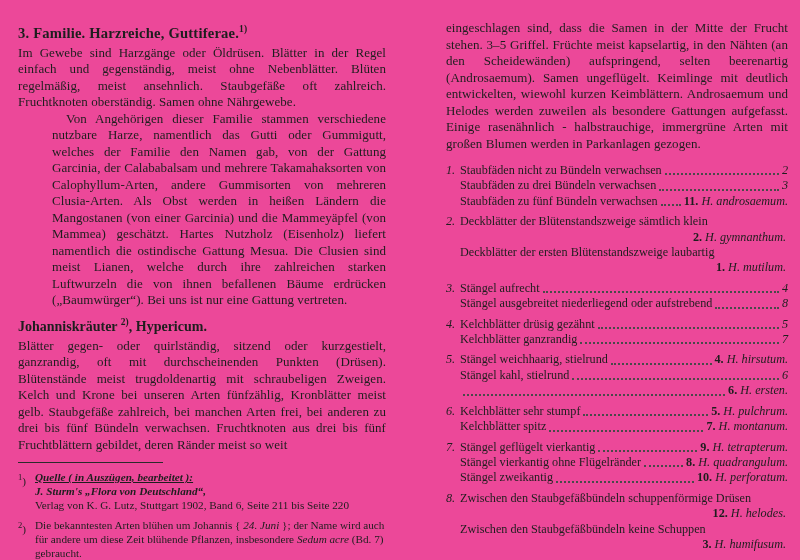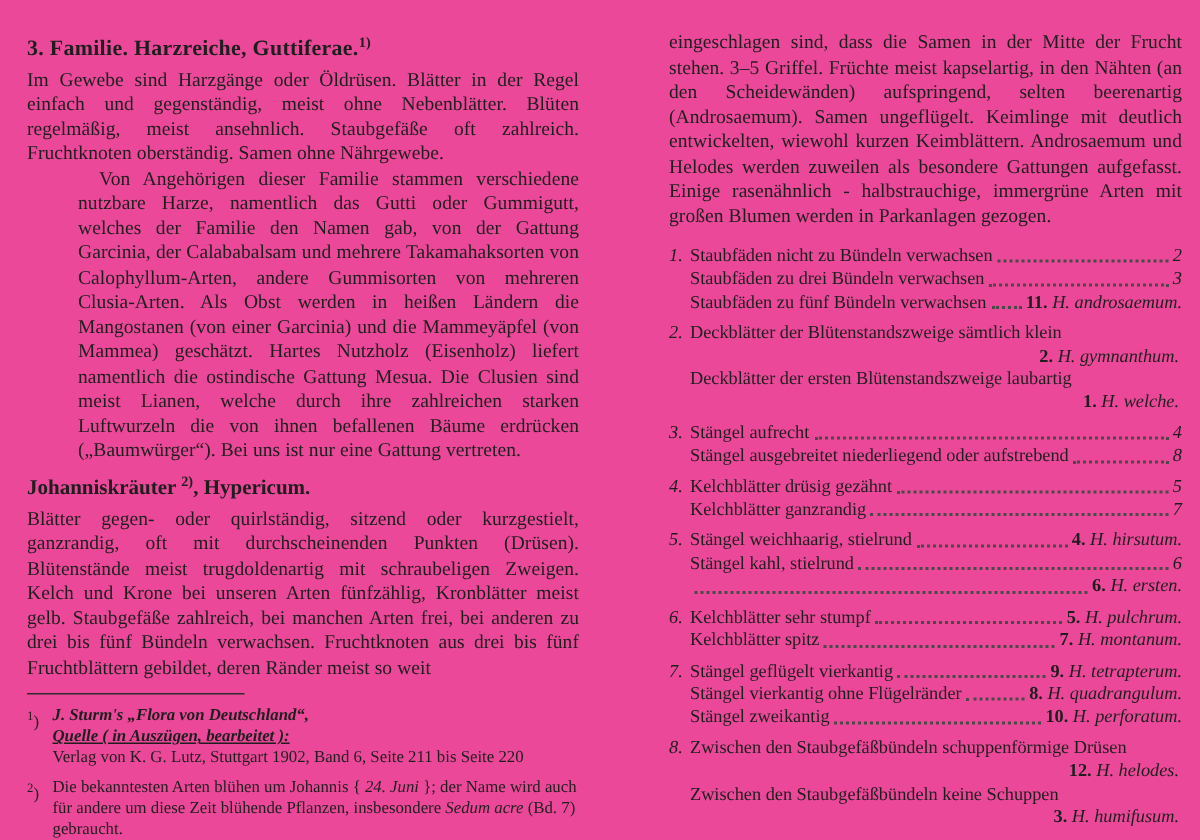--- a/index.html
+++ b/index.html
@@ -69,22 +69,22 @@
     <h2 class="subheading"><span>Johanniskräuter</span> <sup class="fnref">2)</sup><span>, </span><span class="genus">Hypericum.</span></h2>
 
     <p class="body">Blätter gegen- oder quirlständig, sitzend oder kurzgestielt, ganzrandig, oft mit durchscheinenden Punkten (Drüsen). Blütenstände meist trugdoldenartig mit schraubeligen Zweigen. Kelch und Krone bei unseren Arten fünfzählig, Kronblätter meist gelb. Staubgefäße zahlreich, bei manchen Arten frei, bei anderen zu drei bis fünf Bündeln verwachsen. Fruchtknoten aus drei bis fünf Fruchtblättern gebildet, deren Ränder meist so weit</p>
 
     <div class="fn-sep"></div>
 
     <div id="footnotes">
         <div class="footnote">
           <span class="fn-marker"><sup>1</sup><span>)</span></span>
           <div class="fn-body">
+            <div class="fn-line bold-italic-underline"><span class="seg normal">Quelle  ( in Auszügen, bearbeitet ):</span></div>
             <div class="fn-line bold-italic"><span class="seg normal">J. Sturm's „Flora von Deutschland“,</span></div>
-            <div class="fn-line bold-italic-underline"><span class="seg normal">Quelle  ( in Auszügen, bearbeitet ):</span></div>
             <div class="fn-line normal"><span class="seg normal">Verlag von K. G. Lutz, Stuttgart 1902, Band 6, Seite 211 bis Seite 220</span></div>
           </div>
         </div>
         <div class="footnote">
           <span class="fn-marker"><sup>2</sup><span>)</span></span>
           <div class="fn-body">
             <div class="fn-line normal"><span class="seg normal">Die bekanntesten Arten blühen um Johannis { </span><span class="seg italic">24. Juni</span><span class="seg normal"> }; der Name wird auch für andere um diese Zeit blühende Pflanzen, insbesondere </span><span class="seg italic">Sedum acre</span><span class="seg normal">  (Bd. 7) gebraucht.</span></div>
           </div>
         </div>
       </div>
@@ -117,21 +117,21 @@
         <div class="key-item">
           <span class="key-num">2.</span>
           <div class="key-lines">
             <div class="key-line">
               <span class="key-text">Deckblätter der Blütenstandszweige sämtlich klein</span>
             </div>
             <div class="key-refline"><span class="key-ref"><span class="ref-bold">2.</span> <span class="species">H. gymnanthum.</span></span></div>
             <div class="key-line">
               <span class="key-text">Deckblätter der ersten Blütenstandszweige laubartig</span>
             </div>
-            <div class="key-refline"><span class="key-ref"><span class="ref-bold">1.</span> <span class="species">H. welche.</span></span></div>
+            <div class="key-refline"><span class="key-ref"><span class="ref-bold">1.</span> <span class="species">H. mutilum.</span></span></div>
           </div>
         </div>
         <div class="key-item">
           <span class="key-num">3.</span>
           <div class="key-lines">
             <div class="key-line">
               <span class="key-text">Stängel aufrecht</span>
               <span class="leader"></span>
               <span class="key-ref"><span class="ref-italic">4</span></span>
             </div>

